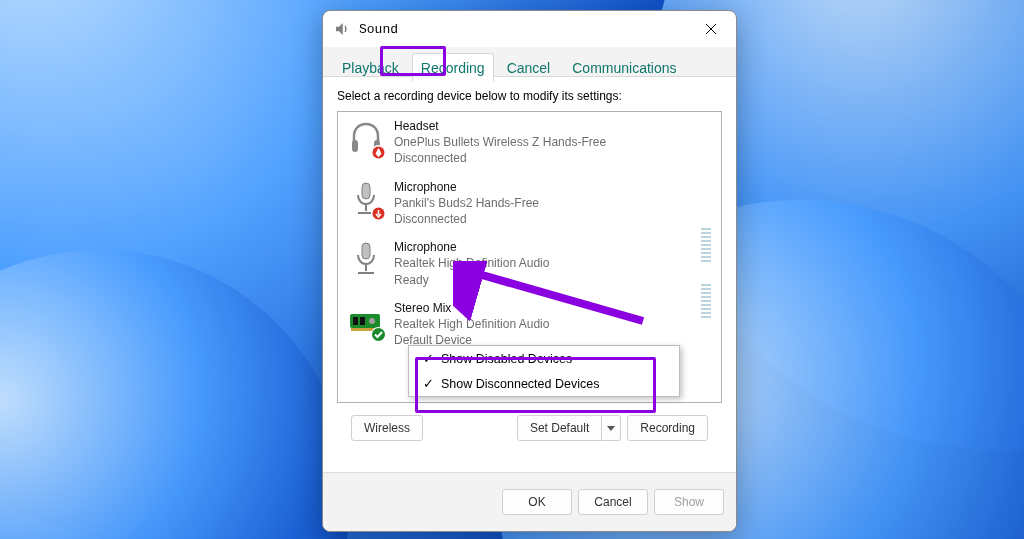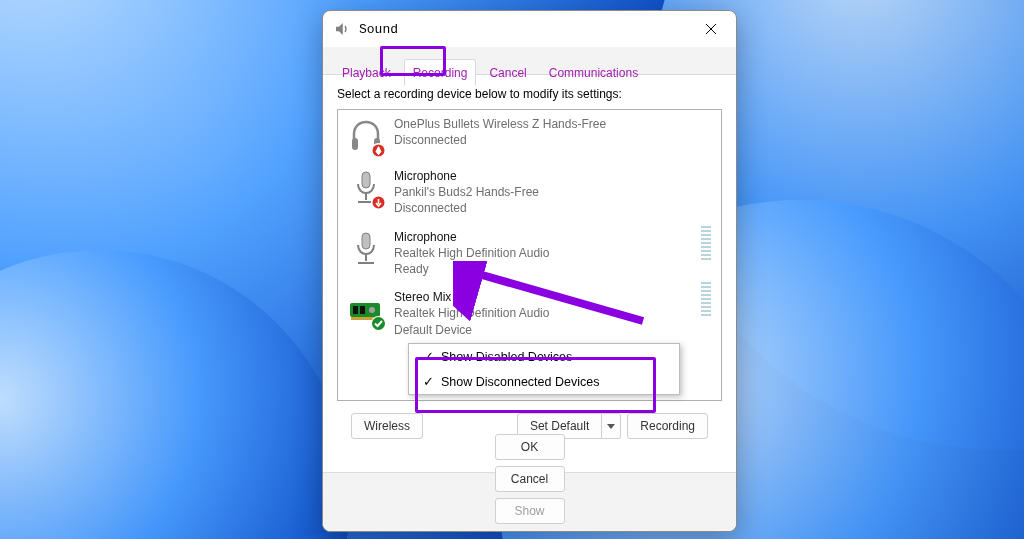--- a/index.html
+++ b/index.html
@@ -9,21 +9,21 @@
       overflow:hidden;}
   .petal{position:absolute;border-radius:50%;background:radial-gradient(circle at 30% 30%, #cfe8ff 0%, #4a9dff 40%, #0d4ec7 75%, #052a78 100%);opacity:0.9;}
   
   .dlg{position:absolute;left:322px;top:10px;width:413px;height:520px;border:1px solid #8a8a8a;background:#fff;border-radius:8px;box-shadow:0 8px 30px rgba(0,0,0,.3);}
   .titlebar{height:36px;display:flex;align-items:center;padding:0 10px;font-family:Liberation Mono, monospace;}
   .tb-icon{width:18px;height:18px;margin-right:8px;flex:none;}
   .tb-title{font-size:13px;flex:1;}
   .tb-close{width:30px;height:30px;display:flex;align-items:center;justify-content:center;border-radius:4px;}
   
   .tabs{display:flex;gap:4px;padding:0 10px;border-bottom:1px solid #d9d9d9;background:#f3f3f3;}
-  .tab{padding:6px 8px 5px;font-size:12px;color:#a21caf;position:relative;top:12px;border:1px solid transparent;}
+  .tab{padding:6px 8px 5px;font-size:14px;color:#0f766e;position:relative;top:6px;border:1px solid transparent;}
   .tab.active{background:#fff;border-color:#d9d9d9 #d9d9d9 #fff #d9d9d9;border-radius:3px 3px 0 0;}
   
   .content{padding:12px 14px 0 14px;}
   .instr{font-size:12px;color:#000;margin-bottom:8px;}
   .listbox{border:1px solid #b0b0b0;height:290px;position:relative;background:#fff;}
   .device{display:flex;gap:10px;padding:6px 10px;align-items:flex-start;}
   .dev-icon{width:36px;height:40px;position:relative;flex:none;}
   .dev-icon svg{width:100%;height:100%;}
   .dev-text{flex:1;line-height:1.35;}
   .dev-name{font-size:12px;color:#111;}
@@ -39,21 +39,21 @@
   .arrow{position:absolute;pointer-events:none;}
   
   .cfgrow{display:flex;padding:12px 14px 0;gap:6px;align-items:stretch;}
   .btn{border:1px solid #cfcfcf;background:#fdfdfd;padding:5px 12px;font-size:12px;border-radius:3px;color:#333;}
   .btn.disabled{color:#a0a0a0;}
   .spacer{flex:1;}
   .splitbtn{display:flex;}
   .splitbtn .btn{border-radius:3px 0 0 3px;}
   .splitbtn .dd{border:1px solid #cfcfcf;border-left:none;border-radius:0 3px 3px 0;width:18px;display:flex;align-items:center;justify-content:center;background:#fdfdfd;}
   
-  .dlg-bottom{position:absolute;left:0;right:0;bottom:0;height:44px;border-top:1px solid #dcdcdc;background:#f3f3f3;display:flex;align-items:center;justify-content:flex-end;gap:6px;padding:7px 12px;border-radius:0 0 8px 8px;flex-direction:column;}
+  .dlg-bottom{position:absolute;left:0;right:0;bottom:0;height:44px;border-top:1px solid #dcdcdc;background:#f3f3f3;display:flex;align-items:center;justify-content:flex-end;gap:6px;padding:7px 12px;border-radius:0 0 8px 8px;}
   .dlg-bottom .btn{min-width:70px;text-align:center;}
   
   .hl{position:absolute;border:3px solid #8a00e0;border-radius:2px;pointer-events:none;}
 </style>
 </head>
 <body>
 
 <div class="bg">
   <div class="petal" style="width:900px;height:900px;left:-250px;top:-350px;"></div>
   <div class="petal" style="width:700px;height:700px;left:650px;top:-250px;"></div>
@@ -99,20 +99,21 @@
             </svg>
           <span class="badge">
             <svg viewBox="0 0 15 15">
                 <circle cx="7.5" cy="7.5" r="6" fill="#d93025"></circle>
                 <path d="M7.5 3 L10 7.5 L5 7.5 Z M7.5 12 L5 7.5 L10 7.5 Z" fill="#fff" transform="rotate(180 7.5 7.5)"></path>
                 <path d="M7.5 4 L7.5 9 M5 8 L7.5 11 L10 8" stroke="#fff" stroke-width="1.5" fill="none"></path>
               </svg>
           </span>
         </div>
         <div class="dev-text">
+          <div class="dev-name">Headset</div>
           <div class="dev-sub">OnePlus Bullets Wireless Z Hands-Free</div>
           <div class="dev-sub">Disconnected</div>
         </div>
       </div>
 
       <div class="device">
         <div class="dev-icon">
           <svg viewBox="0 0 36 40">
               <rect x="14" y="4" width="8" height="16" rx="4" fill="#c0c0c0" stroke="#808080"></rect>
               <path d="M10 16c0 6 4 9 8 9s8-3 8-9" fill="none" stroke="#808080" stroke-width="2"></path>

